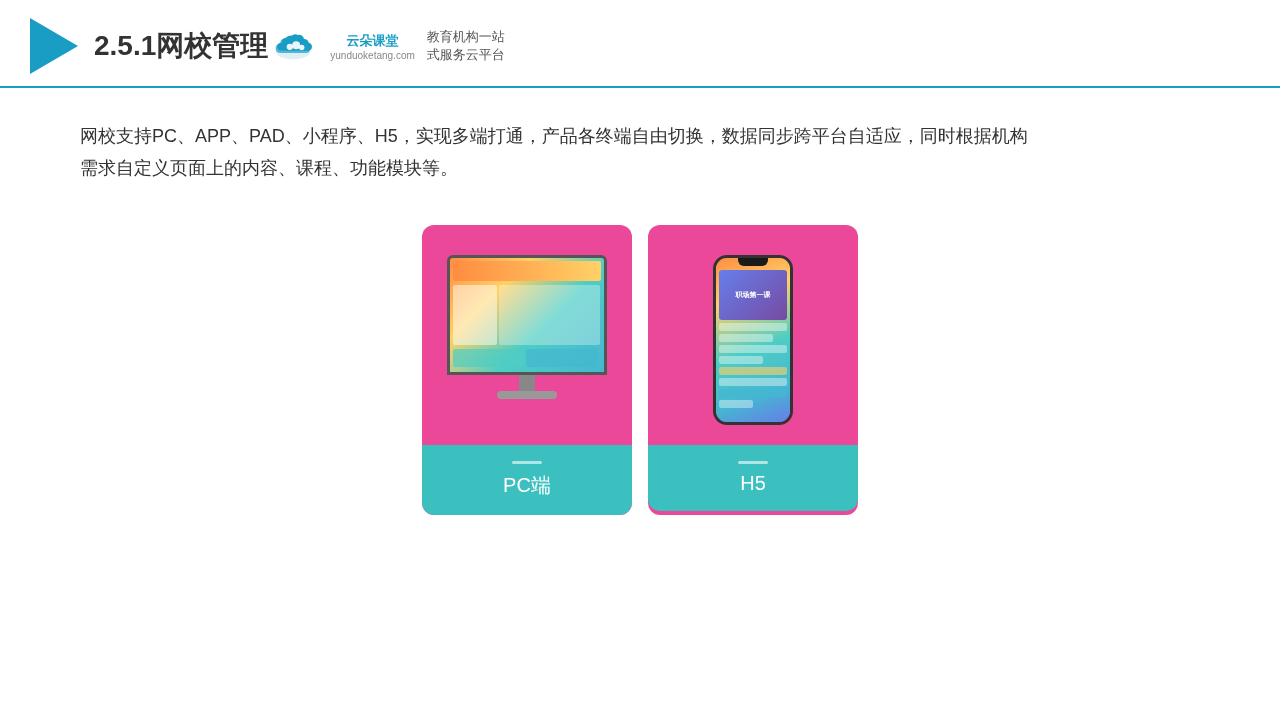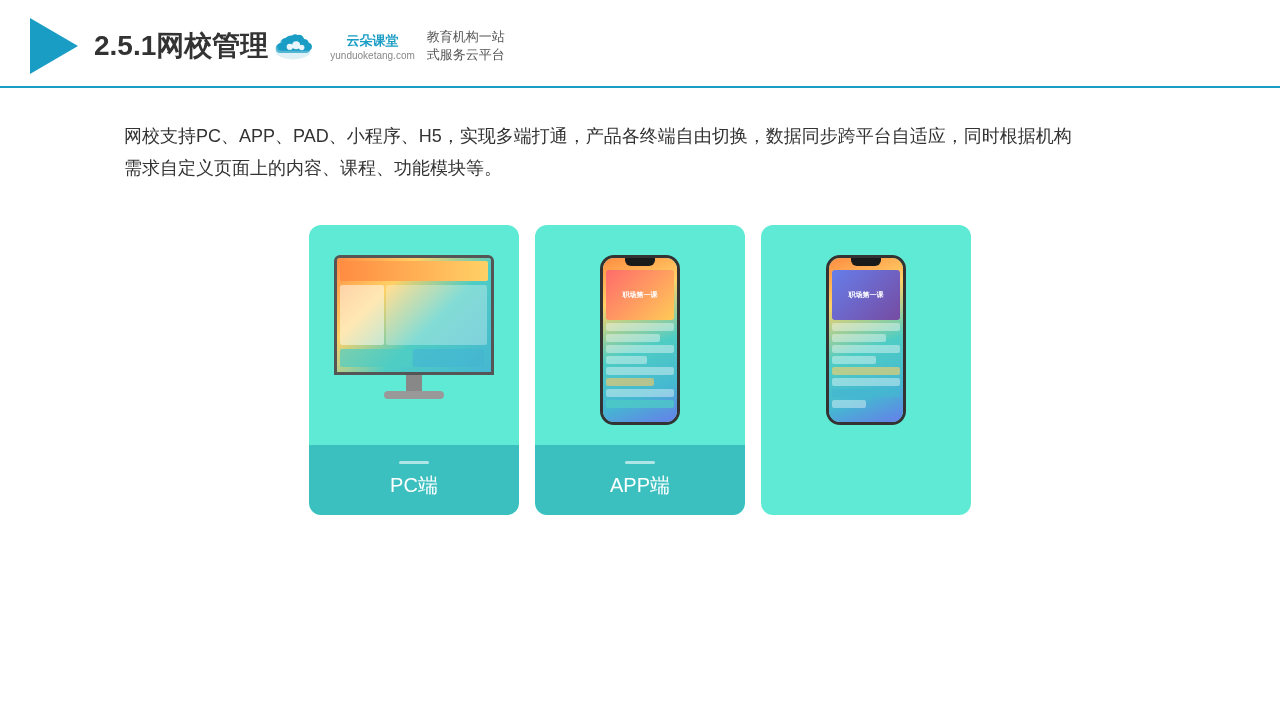--- a/index.html
+++ b/index.html
@@ -76,21 +76,21 @@
 
     
     .cards-container {
       display: flex;
       gap: 16px;
       padding: 20px 60px 30px 60px;
       justify-content: center;
     }
 
     .card {
-      background: #5eead4;
+      background: #ec4899;
       border-radius: 12px;
       width: 210px;
       flex-shrink: 0;
       display: flex;
       flex-direction: column;
       align-items: center;
       overflow: hidden;
       padding-bottom: 0;
     }
 
@@ -270,21 +270,21 @@
     </svg>
     <div class="brand-logo">
       <span class="brand-name">云朵课堂</span>
       <span class="brand-url">yunduoketang.com</span>
     </div>
     <div class="brand-tagline">教育机构一站<br>式服务云平台</div>
   </div>
 </div>
 
 <div class="description">
-  <p style="white-space: pre-line; margin-left: 44px;">网校支持PC、APP、PAD、小程序、H5，实现多端打通，产品各终端自由切换，数据同步跨平台自适应，同时根据机构
+  <p style="white-space: pre-line;">网校支持PC、APP、PAD、小程序、H5，实现多端打通，产品各终端自由切换，数据同步跨平台自适应，同时根据机构
 需求自定义页面上的内容、课程、功能模块等。</p>
 </div>
 
 <div class="cards-container">
 
   <div class="card">
     <div class="card-image-area">
       <div class="pc-monitor">
         <div class="monitor-screen">
           <div class="monitor-screen-inner">
@@ -295,54 +295,36 @@
             <div class="screen-block" style="width:48%;height:18px;background:#45b7d1;opacity:0.7;"></div>
           </div>
         </div>
         <div class="monitor-neck"></div>
         <div class="monitor-base"></div>
       </div>
     </div>
     <div class="card-label">PC端</div>
   </div>
 
-  <div class="card">
-    <div class="card-image-area">
-      <div class="phone-mockup">
-        <div class="phone-notch"></div>
-        <div class="phone-screen">
-          <div class="phone-screen-img">职场第一课</div>
-          <div class="phone-screen-row"></div>
-          <div class="phone-screen-row" style="width:80%;"></div>
-          <div class="phone-screen-row"></div>
-          <div class="phone-screen-row" style="width:60%;"></div>
-          <div class="phone-screen-row"></div>
-          <div class="phone-screen-row" style="width:70%;background:rgba(255,200,100,0.6);"></div>
-          <div class="phone-screen-row"></div>
-          <div class="phone-screen-row" style="background:#4ecdc4;opacity:0.7;"></div>
-        </div>
-      </div>
-    </div>
-    <div class="card-label">APP端</div>
-  </div>
 
 
 
   <div class="card">
     <div class="card-image-area">
       <div class="phone-mockup">
         <div class="phone-notch"></div>
         <div class="phone-screen">
           <div class="phone-screen-img" style="background:linear-gradient(135deg,#667eea,#764ba2);">职场第一课</div>
           <div class="phone-screen-row"></div>
           <div class="phone-screen-row" style="width:80%;"></div>
           <div class="phone-screen-row"></div>
           <div class="phone-screen-row" style="width:65%;"></div>
           <div class="phone-screen-row" style="background:#ffd166;opacity:0.6;"></div>
           <div class="phone-screen-row"></div>
           <div class="phone-screen-row" style="background:#45b7d1;opacity:0.7;"></div>
           <div class="phone-screen-row" style="width:50%;"></div>
         </div>
       </div>
     </div>
+    <div class="card-label">H5</div>
   </div>
 
 </div>
 
 </body></html>

